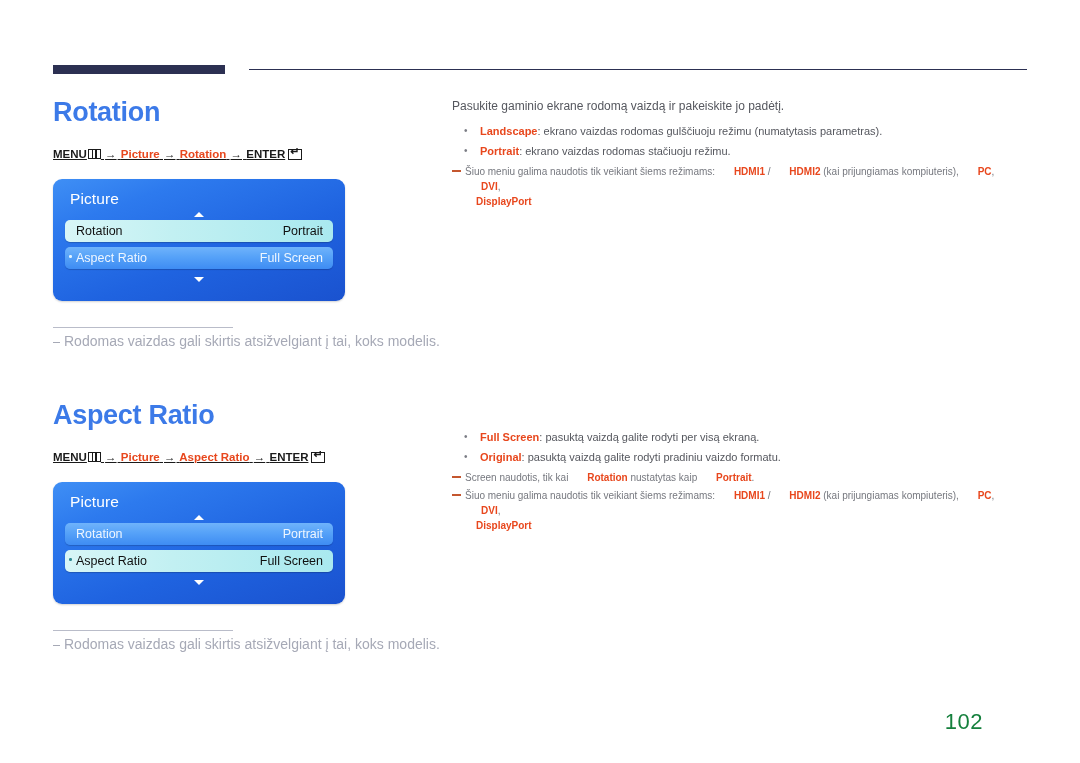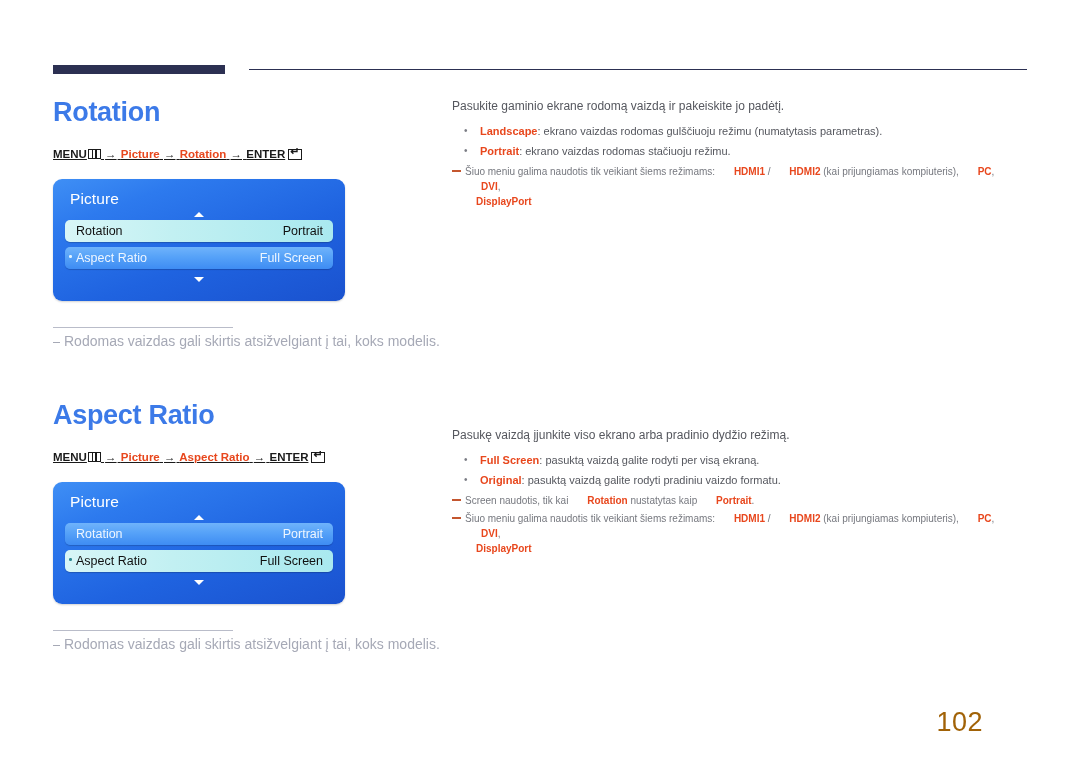--- a/index.html
+++ b/index.html
@@ -241,22 +241,22 @@
     background: #c4562f;
   }
   .note b { color: #e8471d; font-weight: bold; padding-left: 16px; }
   .note .indent { display: block; padding-left: 11px; }
 
   
   .page-number {
     position: absolute;
     right: 53px;
     bottom: 28px;
-    font-size: 27px;
-    color: #a16207;
+    font-size: 22px;
+    color: #15803d;
     letter-spacing: 0.5px;
     line-height: 26px;
     text-align: right;
   }
 
   .sp-title  { margin-bottom: 18px; }
   .sp-path   { margin-bottom: 18px; text-decoration: underline; }
   .sp-osd    { margin-bottom: 26px; }
 </style>
 </head>
@@ -367,21 +367,20 @@
         <span><b>Portrait</b><span>: ekrano vaizdas rodomas stačiuoju režimu.</span></span>
       </div>
 
       <div class="note">
         <span class="dash"></span><span>Šiuo meniu galima naudotis tik veikiant šiems režimams: </span><b>HDMI1</b><span> / </span><b>HDMI2</b><span> (kai prijungiamas kompiuteris), </span><b>PC</b><span>, </span><b>DVI</b><span>,</span>
         <b class="indent">DisplayPort</b>
       </div>
     </div>
 
     <div style="margin-top:218px">
-      <div class="intro">Pasukę vaizdą įjunkite viso ekrano arba pradinio dydžio režimą.</div>
 
       <div class="bullet">
         <span class="bdot">•</span>
         <span><b>Full Screen</b><span>: pasuktą vaizdą galite rodyti per visą ekraną.</span></span>
       </div>
 
       <div class="bullet">
         <span class="bdot">•</span>
         <span><b>Original</b><span>: pasuktą vaizdą galite rodyti pradiniu vaizdo formatu.</span></span>
       </div>

